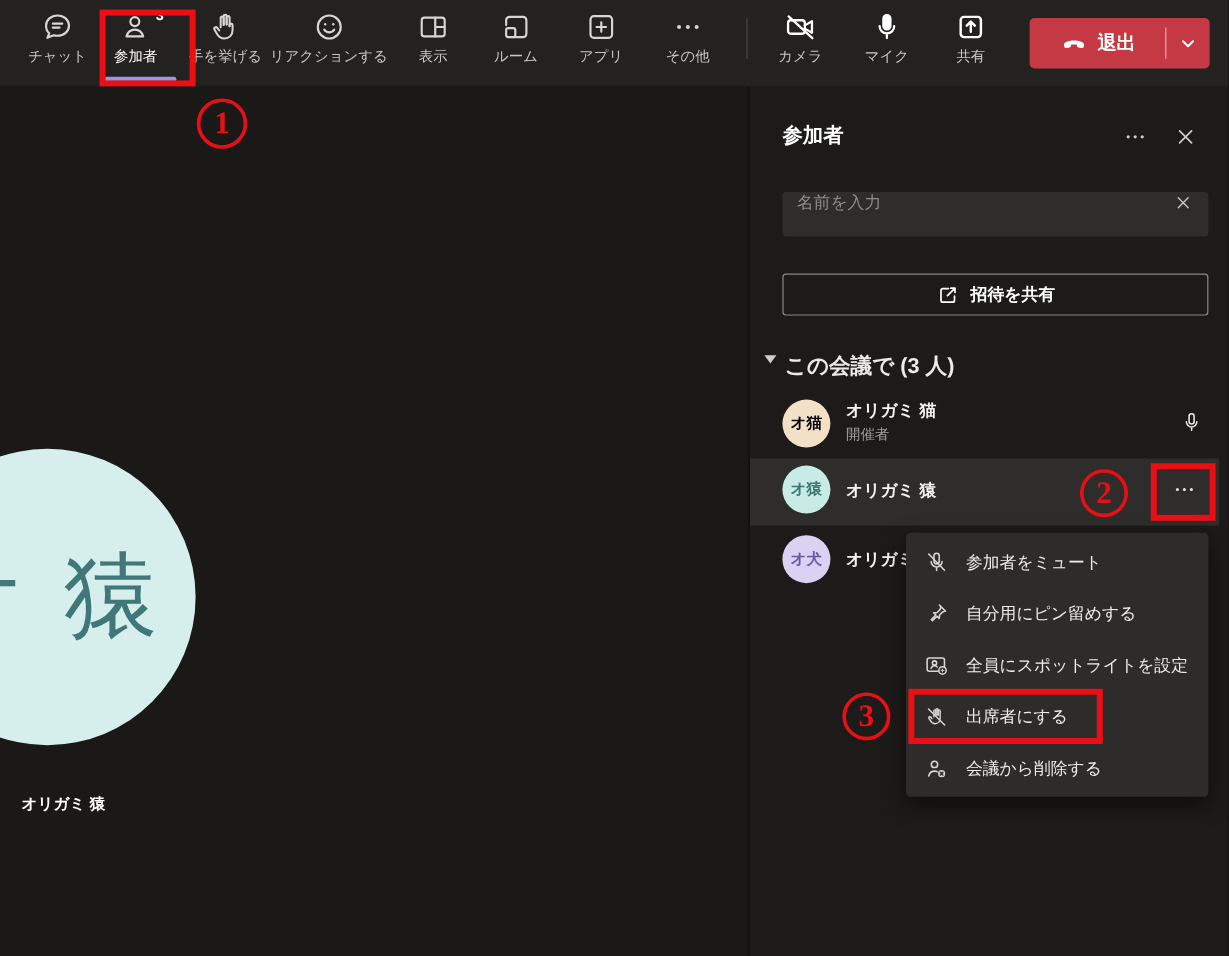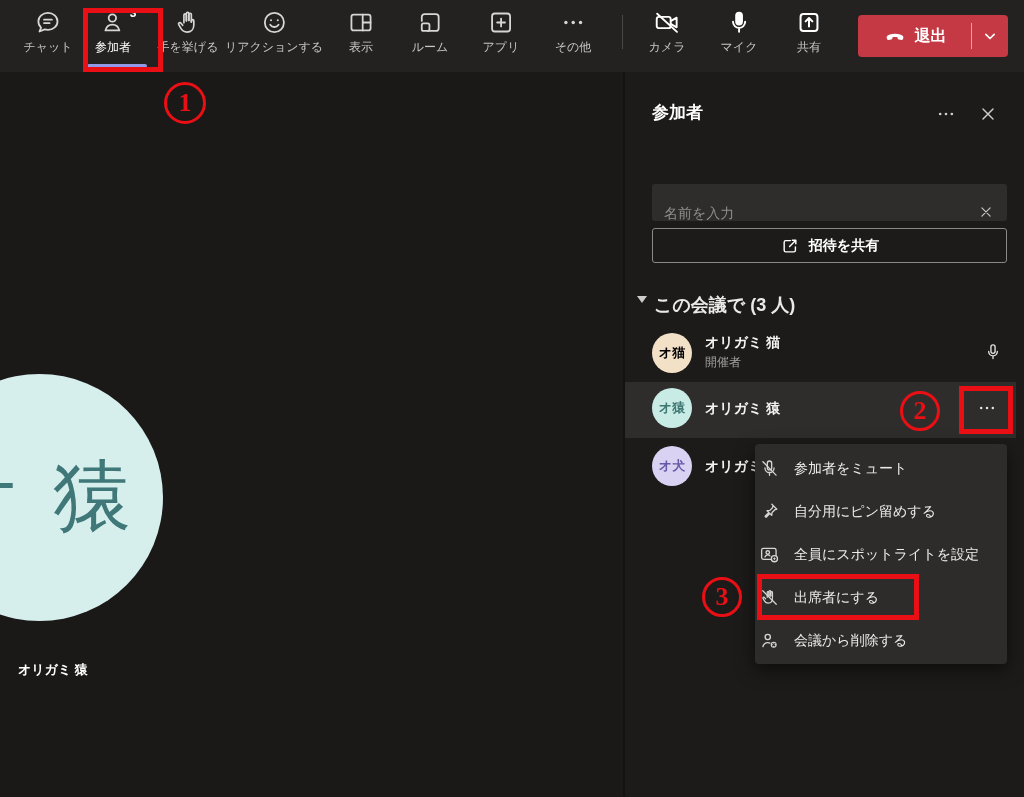--- a/index.html
+++ b/index.html
@@ -35,22 +35,22 @@
   .big-avatar { position:absolute; left:-84px; top:302px; width:247px; height:247px; border-radius:50%;
                 display:flex; align-items:center; justify-content:center;
                 font-size:78px; letter-spacing:4px; }
   .stage-name { position:absolute; left:18px; top:589px; font-size:13px; font-weight:bold; color:#ffffff; }
 
   
   .panel { position:absolute; left:623px; top:72px; width:401px; height:725px; background:#1c1b1a;
            border-left:2px solid #121211; }
   .panel-title { position:absolute; left:27px; top:29px; font-size:17px; font-weight:bold; color:#ffffff; }
   .panel-ic { position:absolute; top:32px; width:20px; height:20px; color:#cfcdcb; cursor:pointer; }
-  .search { position:absolute; left:27px; top:112px; width:355px; height:37px; background:#2e2d2c; border-radius:3px;
-            display:flex; align-items:flex-end; }
+  .search { position:absolute; left:27px; top:88px; width:355px; height:37px; background:#2e2d2c; border-radius:3px;
+            display:flex; align-items:flex-start; }
   .search input { flex:1; background:transparent; border:none; outline:none; color:#eeeceb;
                   font-size:14px; padding:0 12px; font-family:inherit; }
   .search input::placeholder { color:#8f8d8b; }
   .search .clear { width:30px; color:#c8c6c4; cursor:pointer; }
   .invite-btn { position:absolute; left:27px; top:156px; width:355px; height:35px; border:1px solid #8a8886;
                 border-radius:3px; display:flex; align-items:center; justify-content:center; gap:9px;
                 color:#ffffff; font-size:14px; font-weight:bold; cursor:pointer; }
   .section-row { position:absolute; left:0; top:209px; width:401px; height:40px; }
   .tri-down { position:absolute; left:12px; top:15px; width:0; height:0;
               border-left:5px solid transparent; border-right:5px solid transparent; border-top:7px solid #cfcdcb; }
@@ -66,21 +66,21 @@
   .av-cat   { background:#f3e1c7; color:#000000; }
   .av-monkey{ background:#c9ebe6; color:#3e7672; }
   .av-dog   { background:#d9d2f2; color:#655aa8; }
   .row-name { position:absolute; left:80px; font-size:14px; font-weight:bold; color:#f3f2f1; white-space:nowrap; }
   .row-role { position:absolute; left:80px; font-size:12px; color:#a3a19e; }
   .row-ic { position:absolute; width:20px; height:20px; color:#e8e6e4; cursor:pointer; }
 
   
   .menu { position:absolute; left:755px; top:444px; width:252px; height:220px; background:#2d2c2b;
           border-radius:4px; box-shadow:0 6px 18px rgba(0,0,0,.55); z-index:5; padding-top:3px; }
-  .menu-item { height:43px; display:flex; align-items:center; gap:14px; padding-left:4px;
+  .menu-item { height:43px; display:flex; align-items:center; gap:14px; padding-left:15px;
                color:#ececea; font-size:14px; cursor:pointer; }
   .menu-item .mic20 { width:21px; height:21px; color:#d8d6d4; }
 
   
   .ann { position:absolute; z-index:10; pointer-events:none; }
   .ann-box { border:5px solid; }
   .ann-circle { border:3px solid; border-radius:50%; display:flex; align-items:center; justify-content:center;
                 font-size:26px; font-weight:bold; font-family:"Liberation Serif","DejaVu Serif",serif; }
 </style>
 </head>

